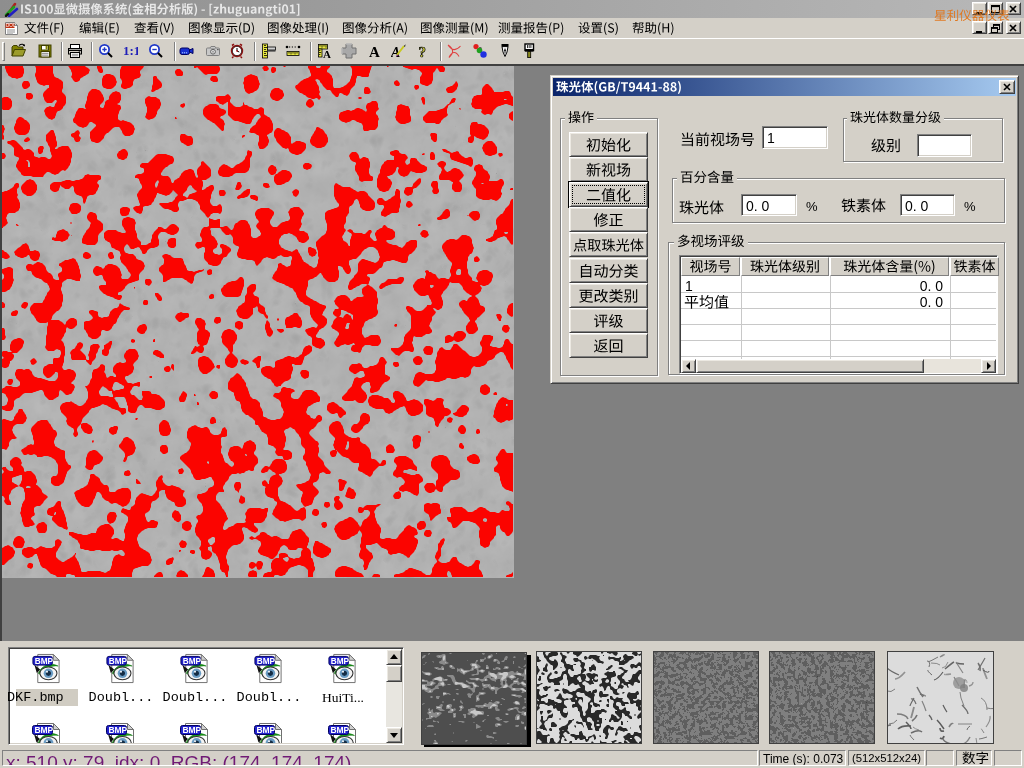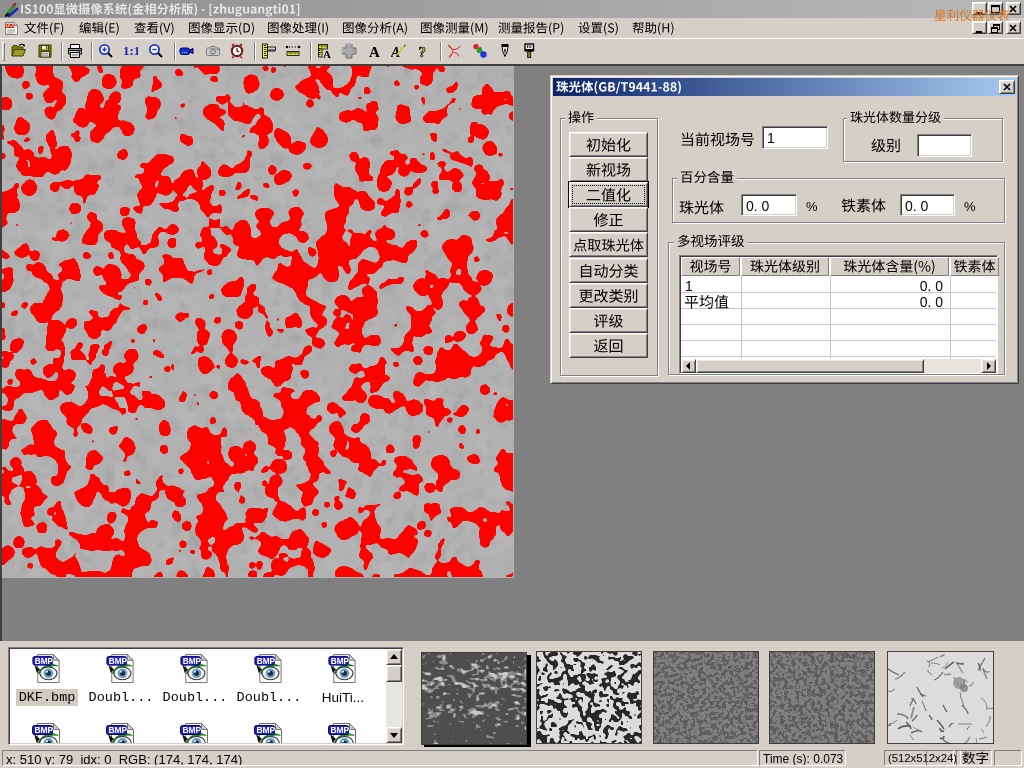--- a/index.html
+++ b/index.html
@@ -490,25 +490,25 @@
 <path d="M7 21 C11 11.5 21 9.5 27.5 13.5 C21 12.5 13 15 10.5 23 z" fill="#1a9c1a" stroke="#0a6a0a" stroke-width="0.5"></path>
 <ellipse cx="17.5" cy="21" rx="8.8" ry="6.5" fill="#f4f4f4" stroke="#303030" stroke-width="1.1"></ellipse>
 <circle cx="17.5" cy="21" r="4.9" fill="#6a9cc4"></circle>
 <circle cx="17.5" cy="21" r="2.6" fill="#142c44"></circle>
 <circle cx="16" cy="19.3" r="1.1" fill="#eef4fa"></circle>
 <rect x="1.5" y="3.5" width="20" height="9" rx="2" fill="#2222cc" stroke="#000060"></rect>
 <text x="3.4" y="11" font-family="Liberation Sans" font-size="8.5" font-weight="bold" fill="#fff">BMP</text>
 </g>
   </svg>
 <div class="abs" style="left:16px;top:689px;width:62px;height:17px;background:#d0ccc2"></div>
-<div class="abs" style="left:7px;top:690px;width:80px;text-align:center;font-family:'Liberation Mono',monospace;font-size:13.5px;color:#000">DKF.bmp</div>
+<div class="abs" style="left:7px;top:690px;width:80px;text-align:left;font-family:'Liberation Mono',monospace;font-size:13.5px;color:#000">DKF.bmp</div>
 <div class="abs" style="left:81px;top:690px;width:80px;text-align:center;font-family:'Liberation Mono',monospace;font-size:13.5px;color:#000">Doubl...</div>
 <div class="abs" style="left:155px;top:690px;width:80px;text-align:center;font-family:'Liberation Mono',monospace;font-size:13.5px;color:#000">Doubl...</div>
 <div class="abs" style="left:229px;top:690px;width:80px;text-align:center;font-family:'Liberation Mono',monospace;font-size:13.5px;color:#000">Doubl...</div>
-<div class="abs" style="left:303px;top:690px;width:80px;text-align:center;font-family:Liberation Sans, sans-serif;font-size:13.5px;color:#000">HuiTi...</div>
+<div class="abs" style="left:303px;top:690px;width:80px;text-align:center;font-family:Liberation Serif, serif;font-size:13.5px;color:#000">HuiTi...</div>
 <div class="abs" style="left:386px;top:649px;width:16px;height:94px;background:#e8e6e0"></div>
 <div class="abs btn3d" style="left:386px;top:649px;width:16px;height:16px">
     <svg width="14" height="14">
       <path d="M7 4 L11 9 L3 9 z" fill="#000"></path>
     </svg>
   </div>
 <div class="abs btn3d" style="left:386px;top:665px;width:16px;height:17px"></div>
 <div class="abs btn3d" style="left:386px;top:727px;width:16px;height:16px">
     <svg width="14" height="14">
       <path d="M7 10 L11 5 L3 5 z" fill="#000"></path>
@@ -614,20 +614,20 @@
     <path d="M76 29 Q80 27 80 32" stroke="rgb(146,146,146)" stroke-width="0.8" fill="none"></path>
     <path d="M82 35 Q86 34 86 31" stroke="rgb(146,146,146)" stroke-width="1.3" fill="none"></path>
     <path d="M56 88 Q57 91 64 93" stroke="rgb(117,117,117)" stroke-width="1.5" fill="none"></path>
     <path d="M78 29 Q77 31 77 37" stroke="rgb(127,127,127)" stroke-width="1.6" fill="none"></path>
     <path d="M18 21 Q12 28 8 28" stroke="rgb(145,145,145)" stroke-width="1.7" fill="none"></path>
     <circle cx="72" cy="32" r="6" fill="#909090" opacity="0.8"></circle>
     <circle cx="77" cy="37" r="4" fill="#808080" opacity="0.8"></circle>
     <rect x="0.5" y="0.5" width="106" height="92" fill="none" stroke="#404040"></rect>
   </svg>
 <div class="abs" style="left:0;top:747px;width:1024px;height:21px;background:#d4d0c8"></div>
-<div class="abs" style="left:2px;top:750px;width:756px;height:16px;border:1px solid;border-color:#808080 #fff #fff #808080;font-size:13px;color:#000000;padding:1px 3px;white-space:nowrap;overflow:hidden">x: 510 y: 79&nbsp; idx: 0&nbsp; RGB: (174, 174, 174)</div>
+<div class="abs" style="left:2px;top:750px;width:756px;height:16px;border:1px solid;border-color:#808080 #fff #fff #808080;font-size:19px;color:#701a75;padding:1px 3px;white-space:nowrap;overflow:hidden">x: 510 y: 79&nbsp; idx: 0&nbsp; RGB: (174, 174, 174)</div>
 <div class="abs" style="left:759px;top:750px;width:87px;height:16px;border:1px solid;border-color:#808080 #fff #fff #808080;font-size:12px;color:#000;padding:1px 3px;white-space:nowrap;overflow:hidden">Time (s): 0.073</div>
-<div class="abs" style="left:884px;top:750px;width:77px;height:16px;border:1px solid;border-color:#808080 #fff #fff #808080;font-size:11.3px;color:#000;padding:1px 3px;white-space:nowrap;overflow:hidden">(512x512x24)</div>
+<div class="abs" style="left:848px;top:750px;width:77px;height:16px;border:1px solid;border-color:#808080 #fff #fff #808080;font-size:11.3px;color:#000;padding:1px 3px;white-space:nowrap;overflow:hidden">(512x512x24)</div>
 <div class="abs" style="left:926px;top:750px;width:28px;height:16px;border:1px solid;border-color:#808080 #fff #fff #808080;font-size:12px;color:#000;padding:1px 3px;white-space:nowrap;overflow:hidden"></div>
 <div class="abs" style="left:956px;top:750px;width:36px;height:16px;border:1px solid;border-color:#808080 #fff #fff #808080"></div>
 <svg class="abs" style="left:962px;top:751px" width="30" height="15">
     <path transform="translate(0,12)" fill="#000" d="M6.0 -11.1C5.7 -10.6 5.3 -9.8 5.0 -9.3L5.6 -9.0C6.0 -9.4 6.4 -10.1 6.8 -10.7ZM1.2 -10.7C1.5 -10.1 1.9 -9.4 2.0 -8.9L2.8 -9.3C2.7 -9.7 2.3 -10.5 1.9 -11.0ZM5.5 -3.5C5.2 -2.8 4.8 -2.2 4.3 -1.7C3.8 -2.0 3.2 -2.2 2.7 -2.4C2.9 -2.8 3.1 -3.1 3.3 -3.5ZM1.5 -2.1C2.1 -1.8 2.9 -1.5 3.6 -1.1C2.7 -0.5 1.7 -0.1 0.6 0.2C0.7 0.4 0.9 0.7 1.0 1.0C2.3 0.6 3.4 0.1 4.4 -0.7C4.8 -0.4 5.3 -0.1 5.6 0.1L6.2 -0.6C5.9 -0.8 5.5 -1.0 5.1 -1.3C5.8 -2.1 6.3 -3.0 6.7 -4.2L6.1 -4.4L6.0 -4.4H3.8L4.0 -5.1L3.1 -5.2C3.1 -5.0 2.9 -4.7 2.8 -4.4H0.9V-3.5H2.4C2.1 -3.0 1.8 -2.5 1.5 -2.1ZM3.5 -11.4V-8.8H0.7V-8.0H3.2C2.5 -7.1 1.5 -6.3 0.5 -5.9C0.7 -5.7 1.0 -5.3 1.1 -5.1C1.9 -5.5 2.8 -6.3 3.5 -7.1V-5.5H4.4V-7.3C5.1 -6.8 5.9 -6.2 6.2 -5.9L6.8 -6.6C6.5 -6.8 5.3 -7.6 4.6 -8.0H7.2V-8.8H4.4V-11.4ZM8.5 -11.2C8.2 -8.9 7.5 -6.6 6.5 -5.2C6.7 -5.0 7.1 -4.7 7.3 -4.5C7.6 -5.0 7.9 -5.6 8.2 -6.3C8.5 -5.0 8.9 -3.8 9.4 -2.7C8.6 -1.4 7.6 -0.4 6.1 0.3C6.3 0.5 6.6 0.9 6.7 1.1C8.0 0.4 9.1 -0.6 9.9 -1.7C10.5 -0.6 11.4 0.3 12.4 1.0C12.6 0.7 12.9 0.4 13.1 0.2C12.0 -0.4 11.1 -1.4 10.4 -2.7C11.1 -4.1 11.6 -5.8 11.9 -7.8H12.8V-8.7H9.0C9.1 -9.5 9.3 -10.3 9.4 -11.1ZM10.9 -7.8C10.7 -6.2 10.4 -4.9 9.9 -3.7C9.4 -4.9 9.0 -6.3 8.7 -7.8Z M19.7 -4.9V-4.0H14.4V-3.1H19.7V-0.2C19.7 0.0 19.6 0.1 19.4 0.1C19.2 0.1 18.3 0.1 17.4 0.1C17.6 0.3 17.7 0.8 17.8 1.1C19.0 1.1 19.7 1.1 20.1 0.9C20.6 0.7 20.8 0.4 20.8 -0.2V-3.1H26.1V-4.0H20.8V-4.5C22.0 -5.2 23.2 -6.1 24.0 -7.0L23.3 -7.5L23.1 -7.4H16.6V-6.5H22.1C21.4 -5.9 20.5 -5.3 19.7 -4.9ZM19.2 -11.1C19.5 -10.8 19.7 -10.3 19.9 -9.9H14.6V-7.1H15.6V-9.0H24.9V-7.1H25.9V-9.9H21.1C20.9 -10.4 20.6 -11.0 20.2 -11.4Z"></path>
   </svg>
 <div class="abs" style="left:994px;top:750px;width:28px;height:16px;border:1px solid;border-color:#808080 #fff #fff #808080;font-size:12px;color:#000;padding:1px 3px;white-space:nowrap;overflow:hidden"></div>
 </body></html>

